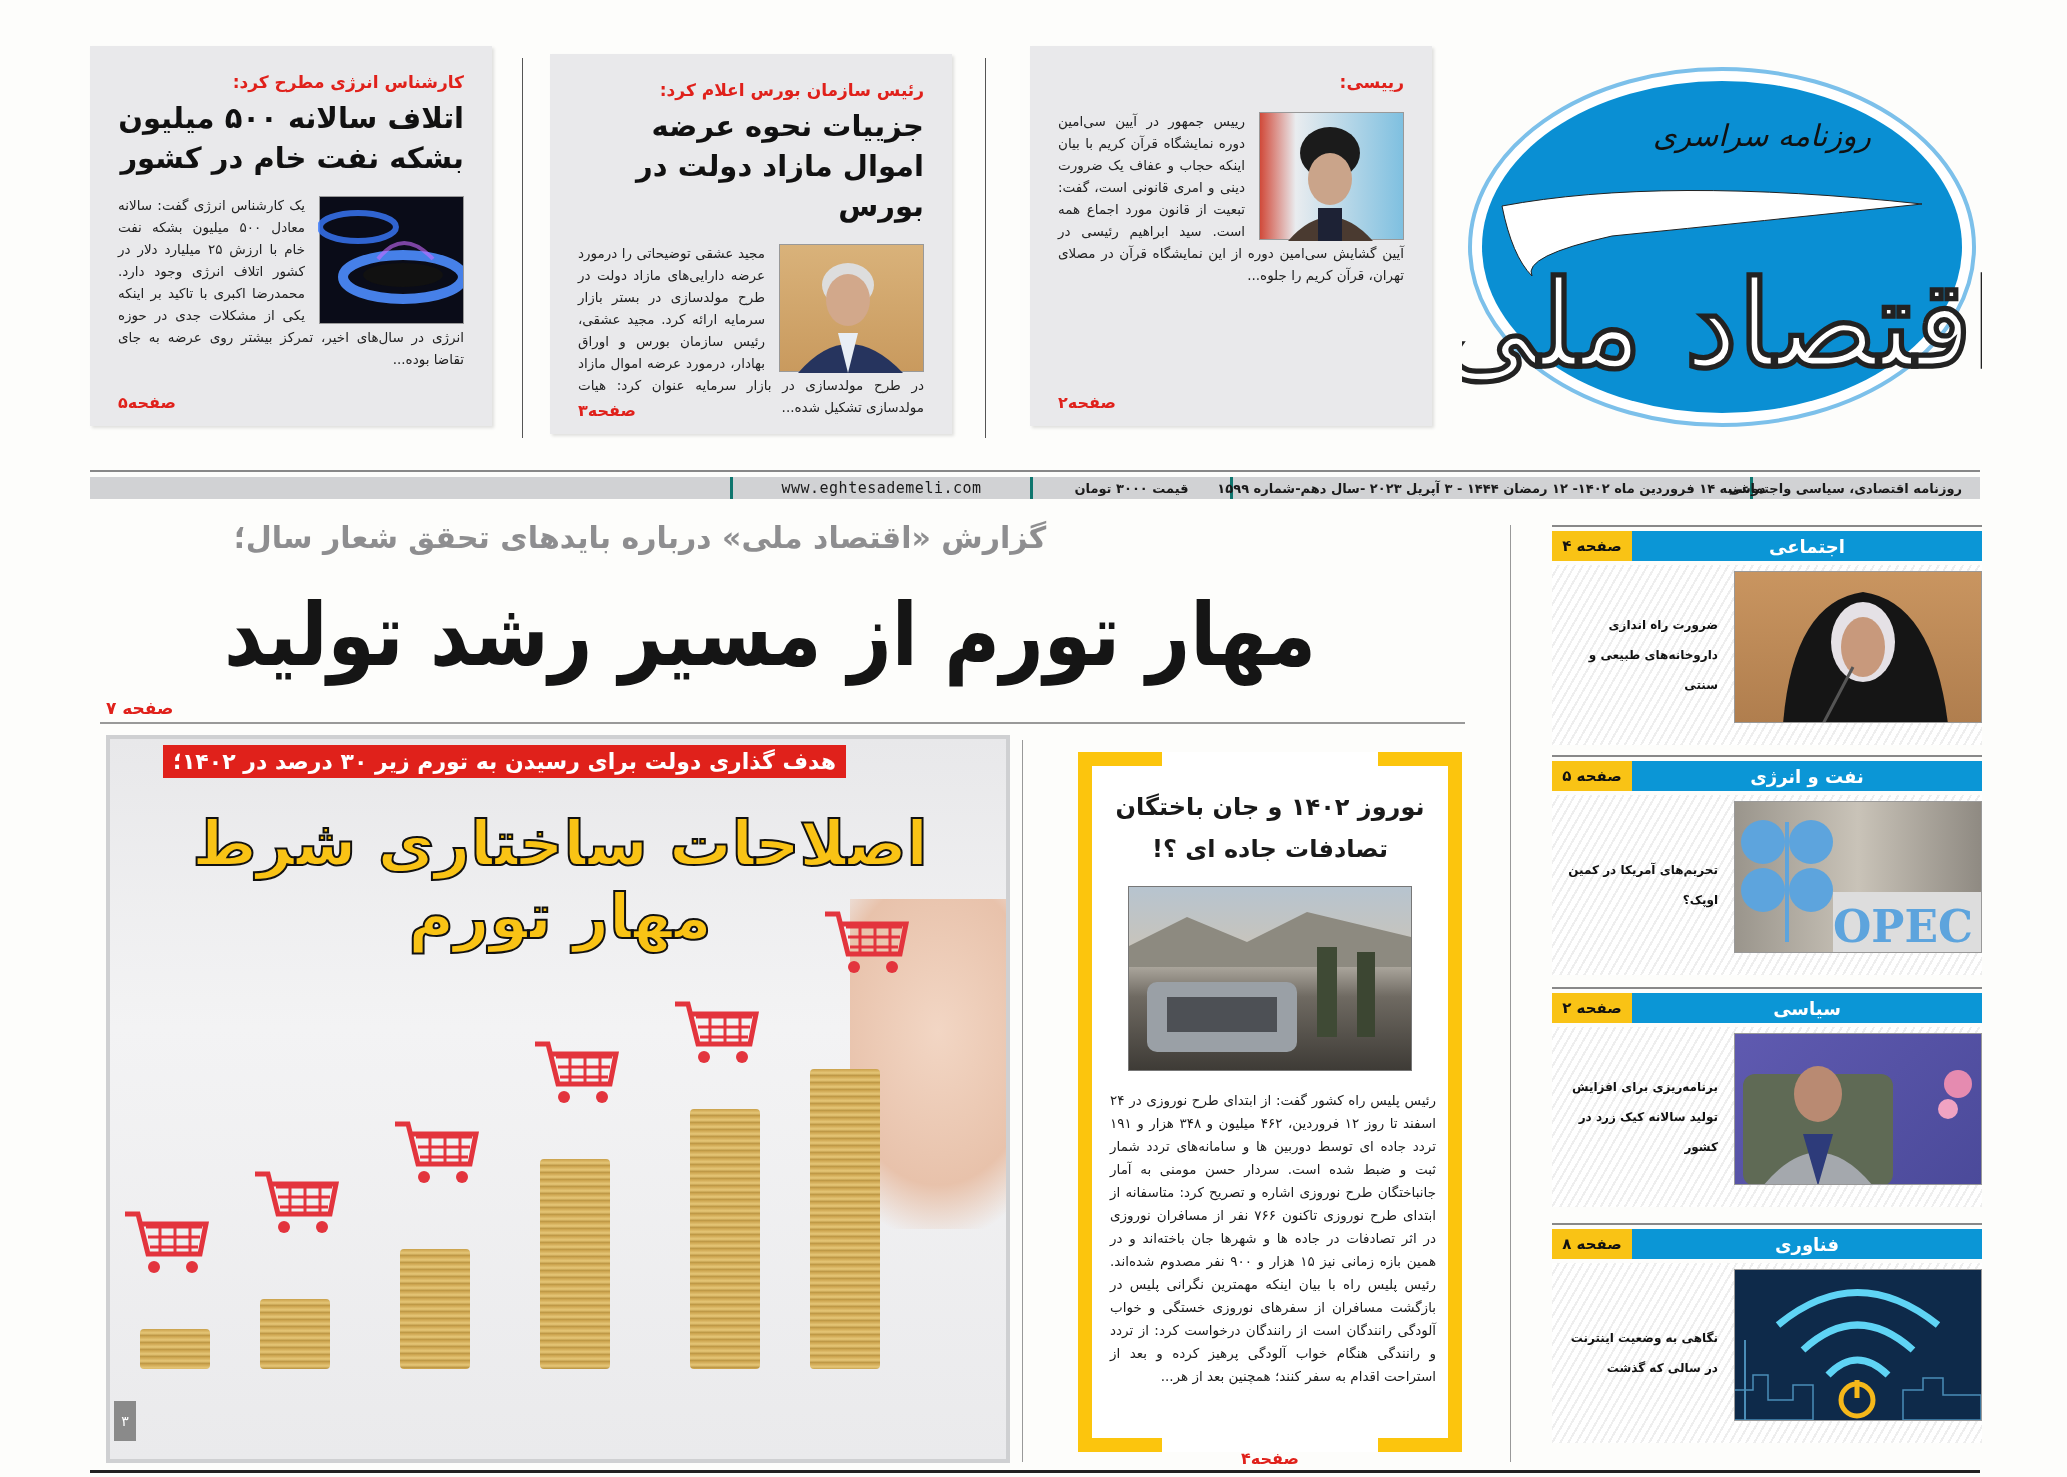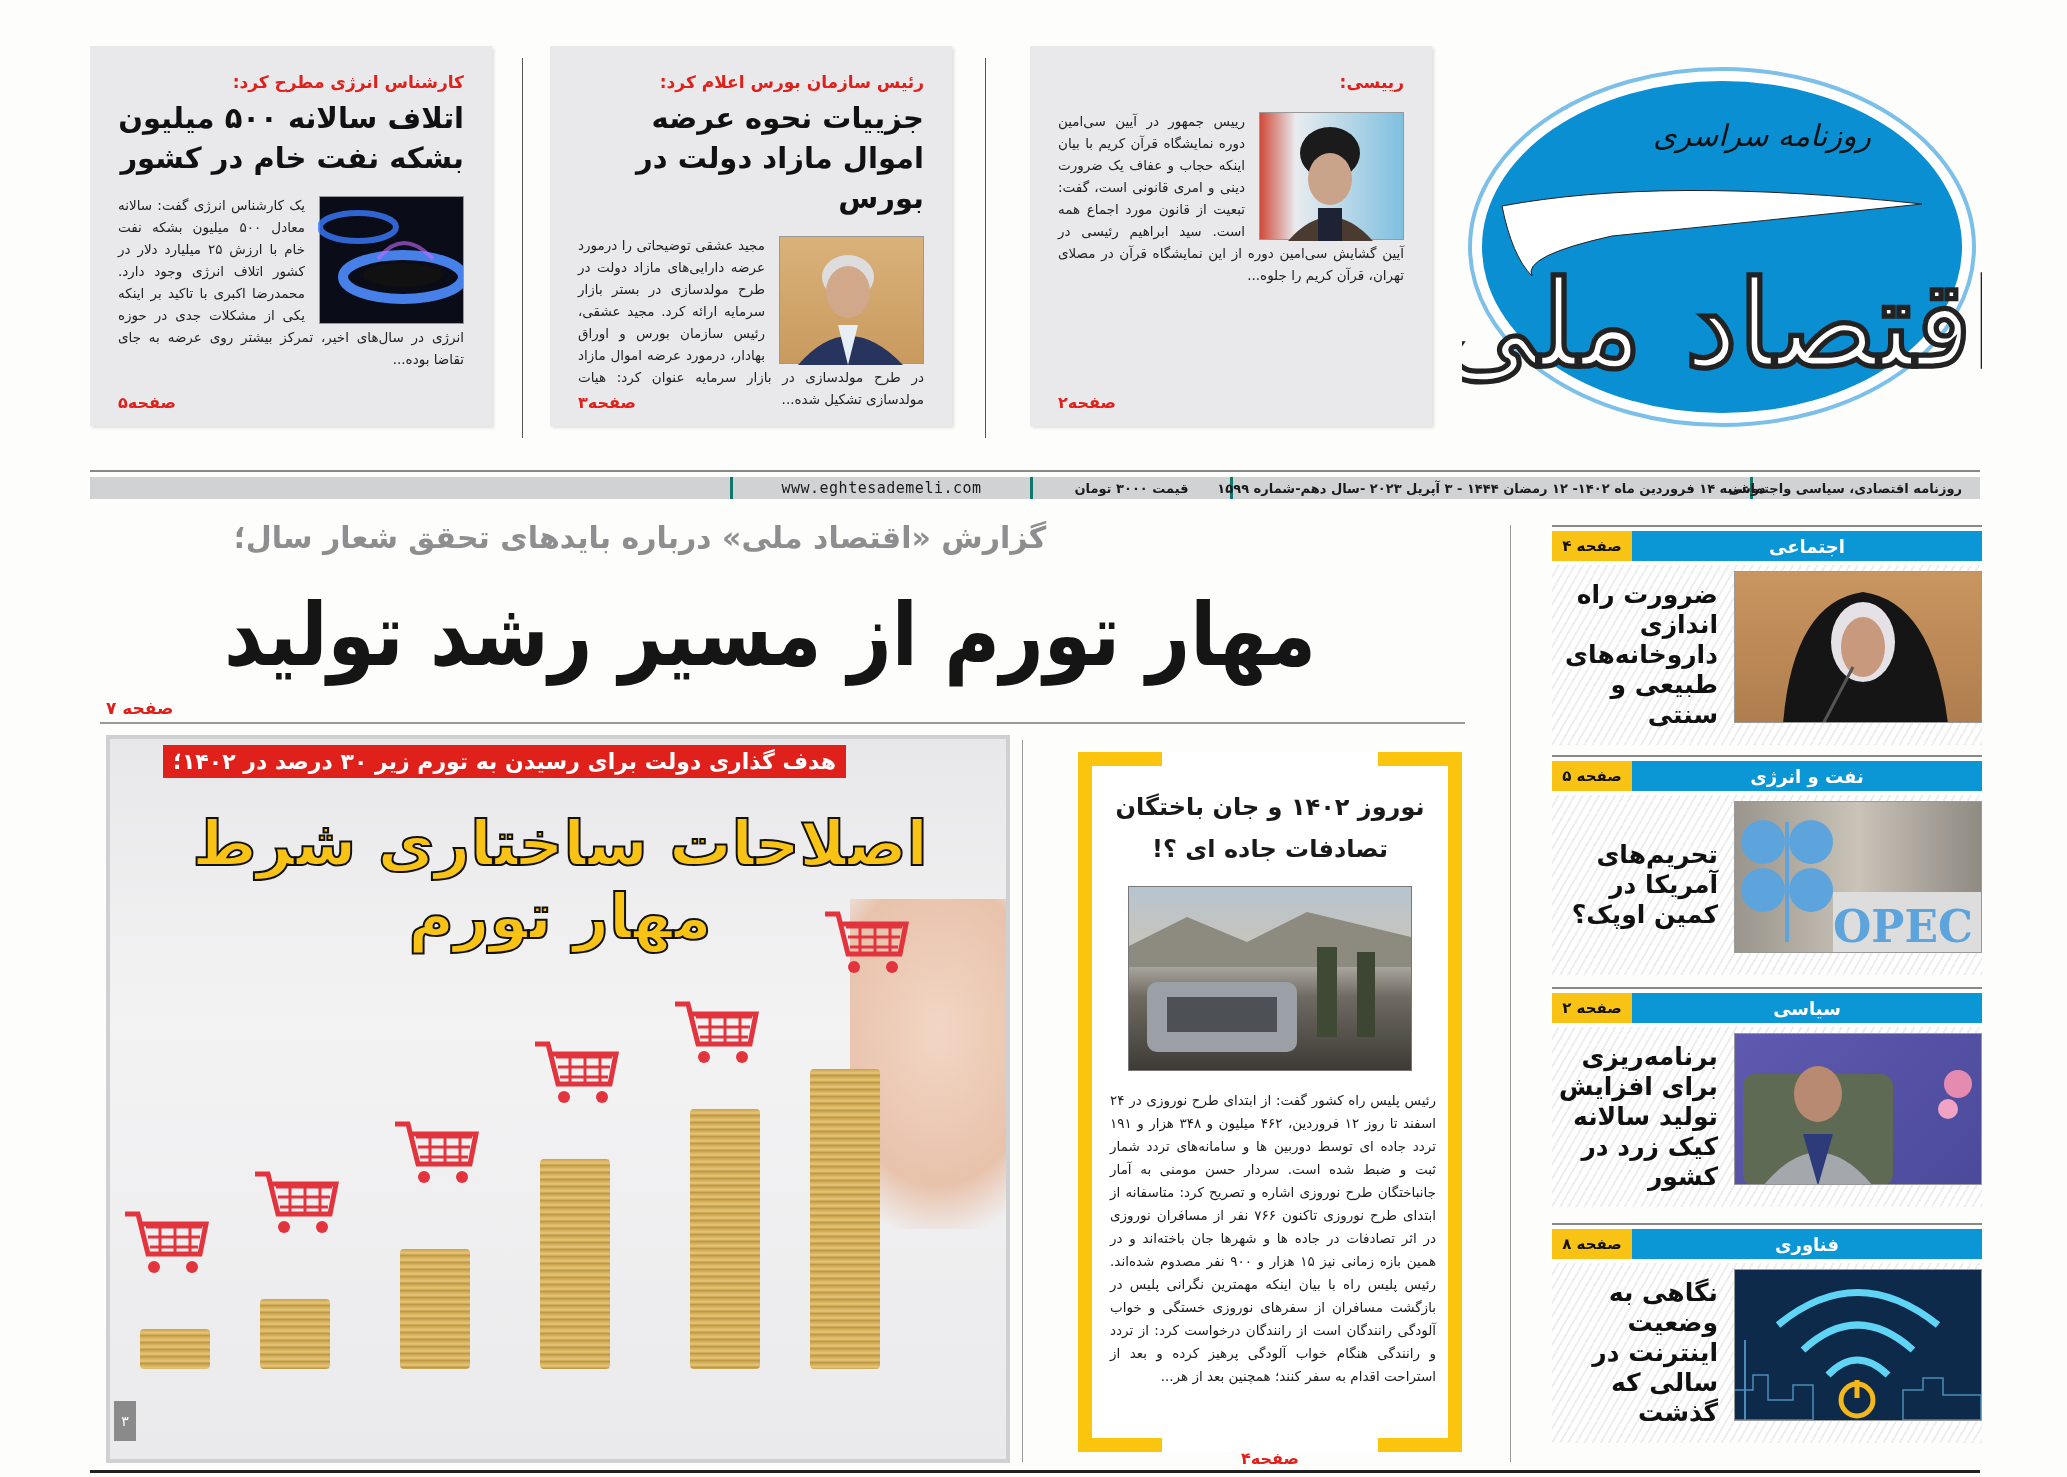--- a/index.html
+++ b/index.html
@@ -53,21 +53,21 @@
 
   
   .vsep3 { position: absolute; left: 1510px; top: 525px; width: 1px; height: 937px; background: #999; }
   .side-sec { position: absolute; left: 1552px; width: 430px; }
   .side-sec .toprule { height: 2px; background: #888; margin-bottom: 4px; }
   .side-sec .bar { display: flex; height: 30px; }
   .side-sec .bar .cat { flex: 1; background: #0b96d6; color: #fff; font-weight: bold; font-size: 18px; display: flex; align-items: center; justify-content: center; }
   .side-sec .bar .pg { width: 80px; background: #f9c315; color: #111; font-weight: bold; font-size: 15px; display: flex; align-items: center; justify-content: center; }
   .side-sec .content { height: 180px; margin-top: 4px; background: repeating-linear-gradient(120deg, #fff 0px, #fff 5px, #eeeeee 5px, #eeeeee 7px); position: relative; }
   .side-sec .img { position: absolute; right: 0; top: 6px; width: 248px; height: 152px; border: 1px solid #999; overflow: hidden; }
-  .side-sec .headline { position: absolute; right: 264px; top: 0; bottom: 0; width: 160px; display: flex; align-items: center; font-size: 25px; font-weight: bold; line-height: 30px; text-align: right; color: #111; }
+  .side-sec .headline { position: absolute; right: 264px; top: 0; bottom: 0; width: 160px; display: flex; align-items: center; font-size: 12px; font-weight: bold; line-height: 30px; text-align: right; color: #111; }
 
   .bottom-rule { position: absolute; left: 90px; top: 1470px; width: 1890px; height: 3px; background: #222; }
 </style>
 </head>
 <body>
 
 <div class="logo">
   <svg width="520" height="382" viewBox="0 0 520 382">
     <ellipse cx="260" cy="191" rx="252" ry="178" fill="#fff" stroke="#7cc0ea" stroke-width="4"></ellipse>
     <ellipse cx="260" cy="191" rx="240" ry="166" fill="#0a8fd3"></ellipse>
@@ -87,21 +87,21 @@
           <path d="M30 128 Q 72 80 115 128 Z" fill="#4a3a30"></path>
           <rect x="60" y="95" width="24" height="33" fill="#1d2235"></rect>
         </svg>
     </div>
     <div class="text">رییس جمهور در آیین سی‌امین دوره نمایشگاه قرآن کریم با بیان اینکه حجاب و عفاف یک ضرورت دینی و امری قانونی است، گفت: تبعیت از قانون مورد اجماع همه است. سید ابراهیم رئیسی در آیین گشایش سی‌امین دوره از این نمایشگاه قرآن در مصلای تهران، قرآن کریم را جلوه...</div>
   </div>
   <div class="page-ref">صفحه۲</div>
 </div>
 <div class="vsep" style="left:985px;"></div>
 
-<div class="teaser" style="left:550px;">
+<div class="teaser" style="left:550px;margin-top:8px;">
   <div class="kicker">رئیس سازمان بورس اعلام کرد:</div>
   <div class="headline">جزییات نحوه عرضه اموال مازاد دولت در بورس</div>
   <div class="body-wrap">
     <div class="photo" style="background: linear-gradient(180deg, #d9b27a 0%, #c99a5e 100%);">
       <svg width="145" height="128">
           <ellipse cx="70" cy="40" rx="26" ry="22" fill="#ddd"></ellipse>
           <ellipse cx="70" cy="55" rx="22" ry="26" fill="#d2a88b"></ellipse>
           <path d="M20 128 Q 70 70 125 128 Z" fill="#26345e"></path>
           <path d="M60 88 L70 128 L80 88 Z" fill="#e8eef5"></path>
         </svg>

